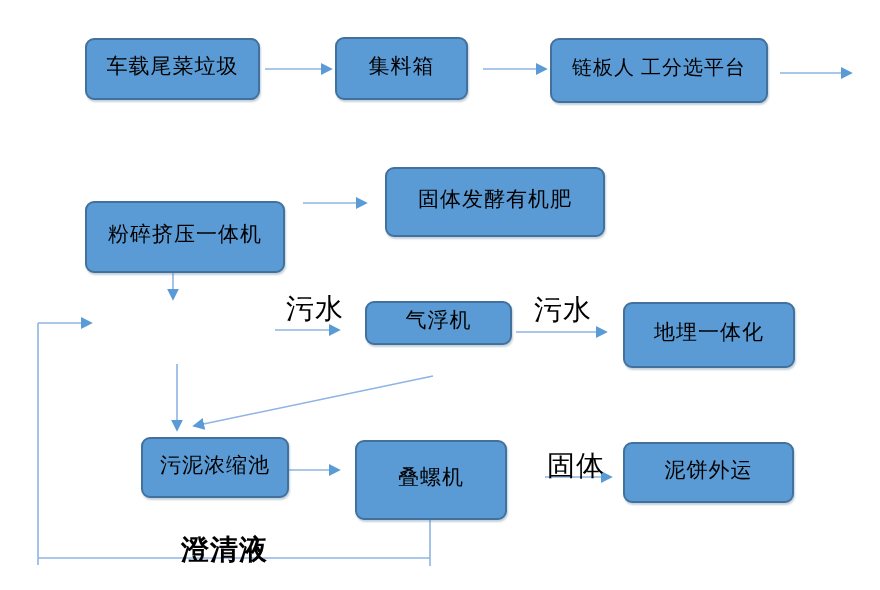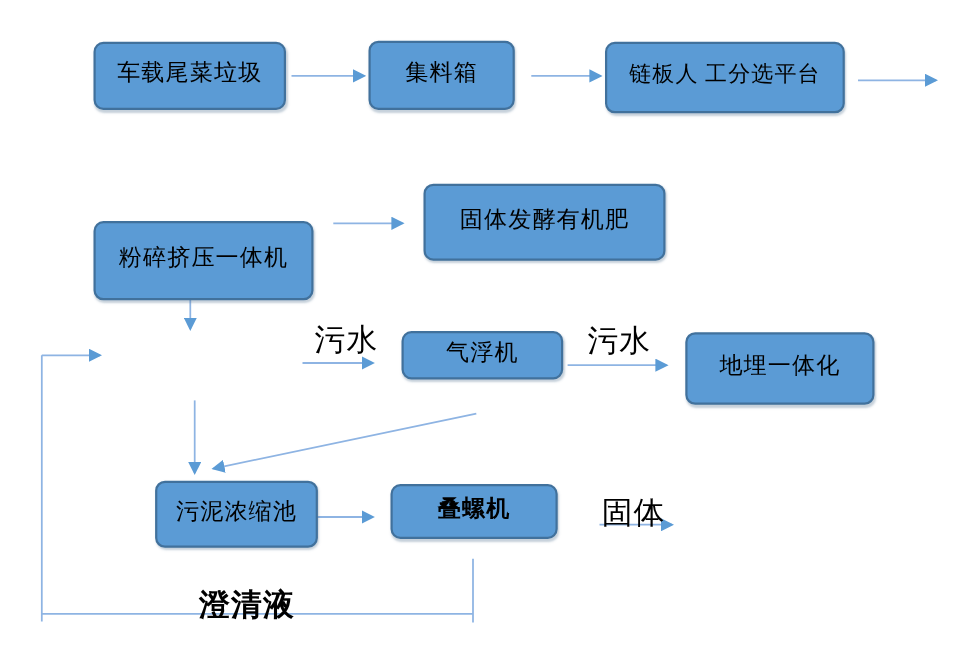--- a/index.html
+++ b/index.html
@@ -42,21 +42,21 @@
   
   #n-truck        { left: 85px;  top: 38px;  width: 175px; height: 62px; }
   #n-collect-box  { left: 335px; top: 37px;  width: 133px; height: 63px; }
   #n-sorting      { left: 550px; top: 38px;  width: 218px; height: 65px; font-size: 20px; }
   #n-crusher      { left: 85px;  top: 165px; width: 200px; height: 72px; margin-top: 36px; }
   #n-fertilizer   { left: 385px; top: 167px; width: 220px; height: 70px; }
   #n-pool         { left: 100px; top: 303px; width: 152px; height: 59px; }
   #n-flotation    { left: 365px; top: 301px; width: 147px; height: 44px; }
   #n-underground  { left: 623px; top: 302px; width: 172px; height: 66px; }
   #n-thickener    { left: 102px; top: 437px; width: 148px; height: 61px; margin-left: 39px; }
-  #n-screw        { left: 355px; top: 440px; width: 152px; height: 50px; font-weight: bold; }
+  #n-screw        { left: 355px; top: 440px; width: 152px; height: 80px; }
   #n-mudcake      { left: 623px; top: 442px; width: 171px; height: 61px; }
   
   #l-sewage1   { left: 286px; top: 290px; }
   #l-sewage2   { left: 534px; top: 291px; }
   #l-solid     { left: 547px; top: 447px; }
   #l-clarified { left: 181px; top: 531px; font-weight: bold; }
 </style>
 </head>
 <body>
 
@@ -89,19 +89,20 @@
 
   <div class="node" id="n-truck">车载尾菜垃圾</div>
   <div class="node" id="n-collect-box">集料箱</div>
   <div class="node" id="n-sorting">链板人 工分选平台</div>
   <div class="node" id="n-crusher">粉碎挤压一体机</div>
   <div class="node" id="n-fertilizer">固体发酵有机肥</div>
   <div class="node" id="n-flotation">气浮机</div>
   <div class="node" id="n-underground">地埋一体化</div>
   <div class="node" id="n-thickener">污泥浓缩池</div>
   <div class="node" id="n-screw">叠螺机</div>
+  <div class="node" id="n-mudcake">泥饼外运</div>
 
   <div class="edge-label" id="l-sewage1">污水</div>
   <div class="edge-label" id="l-sewage2">污水</div>
   <div class="edge-label" id="l-solid">固体</div>
   <div class="edge-label" id="l-clarified">澄清液</div>
 
 </div>
 
 </body></html>

